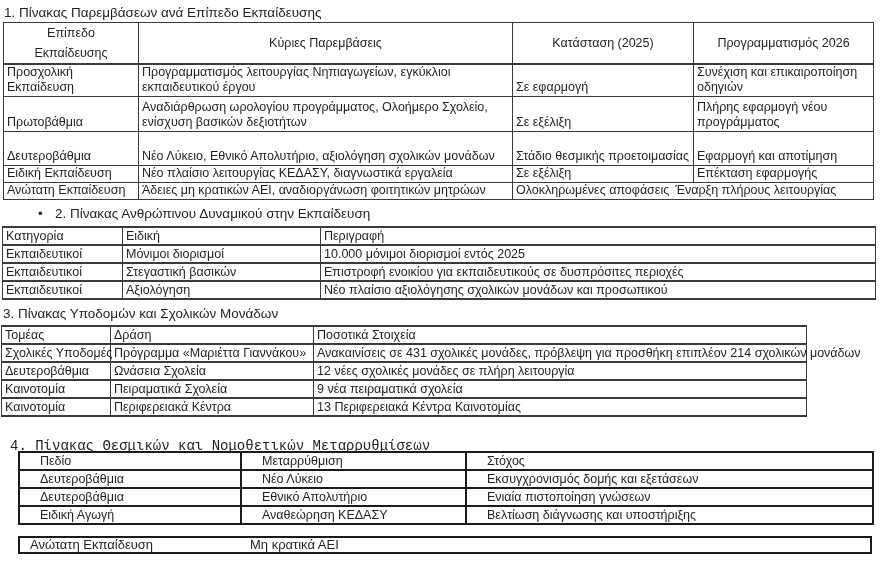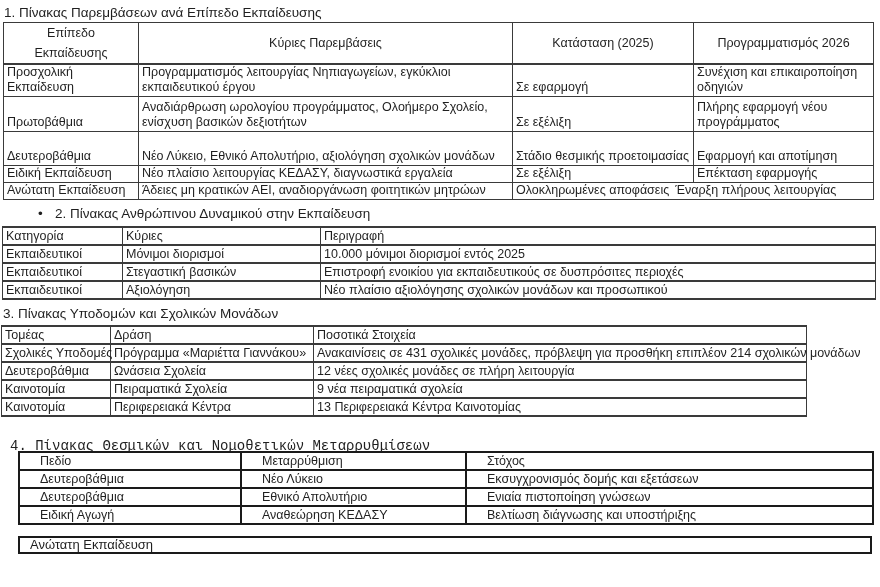--- a/index.html
+++ b/index.html
@@ -107,21 +107,21 @@
   <div class="title t-pos2"><span class="bullet">•</span><span>2. Πίνακας Ανθρώπινου Δυναμικού στην Εκπαίδευση</span></div>
   <table class="tbl t2">
     <colgroup>
         <col style="width:120px">
         <col style="width:198px">
         <col style="width:555px">
       </colgroup>
     <thead>
       <tr class="rh18">
         <th>Κατηγορία</th>
-        <th>Κύριες</th>
+        <th>Ειδική</th>
         <th>Περιγραφή</th>
       </tr>
     </thead>
     <tbody>
       <tr class="rh18">
         <td>Εκπαιδευτικοί</td>
         <td>Μόνιμοι διορισμοί</td>
         <td>10.000 μόνιμοι διορισμοί εντός 2025</td>
       </tr>
       <tr class="rh18">
@@ -203,15 +203,16 @@
       <tr class="rh18">
         <td>Ειδική Αγωγή</td>
         <td>Αναθεώρηση ΚΕΔΑΣΥ</td>
         <td>Βελτίωση διάγνωσης και υποστήριξης</td>
       </tr>
     </tbody>
   </table>
 
   <div class="detached">
     <span class="dc1">Ανώτατη Εκπαίδευση</span>
+    <span class="dc2">Μη κρατικά ΑΕΙ</span>
   </div>
 
 </div>
 
 </body></html>

